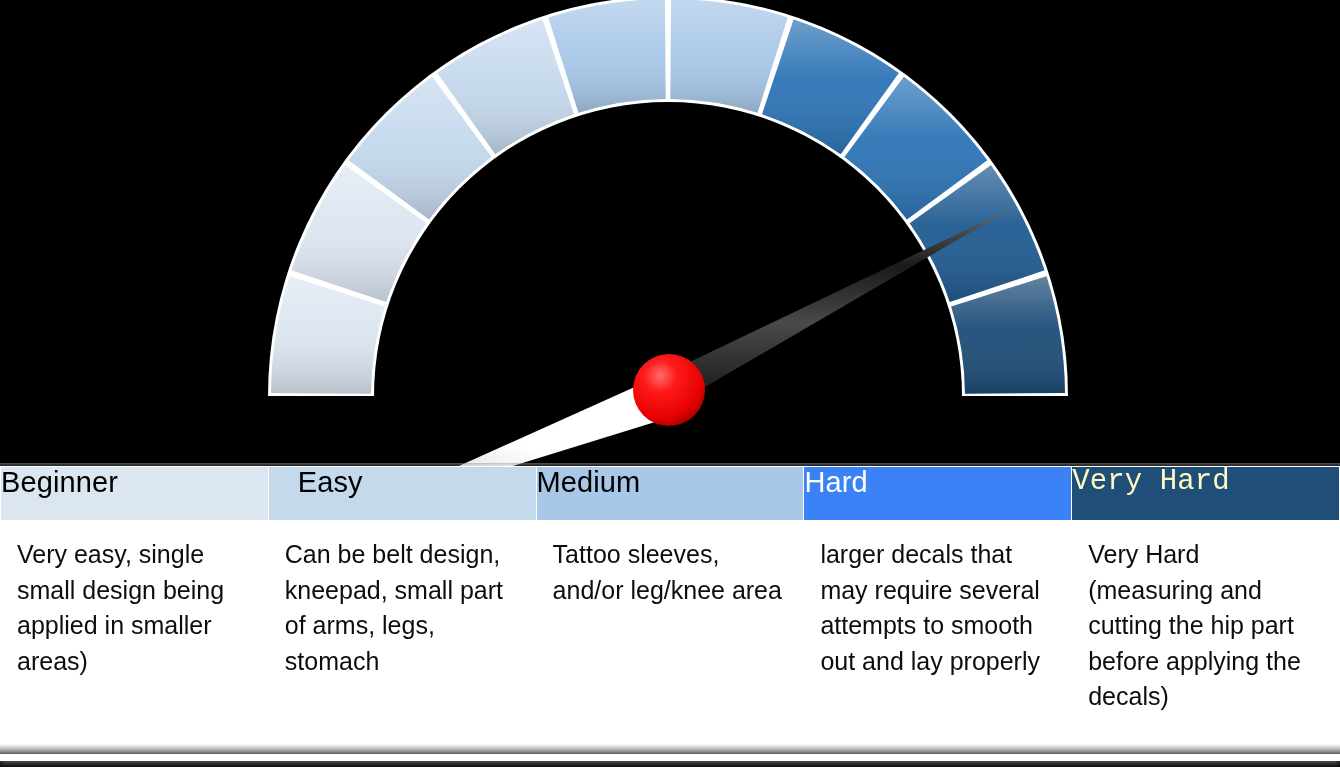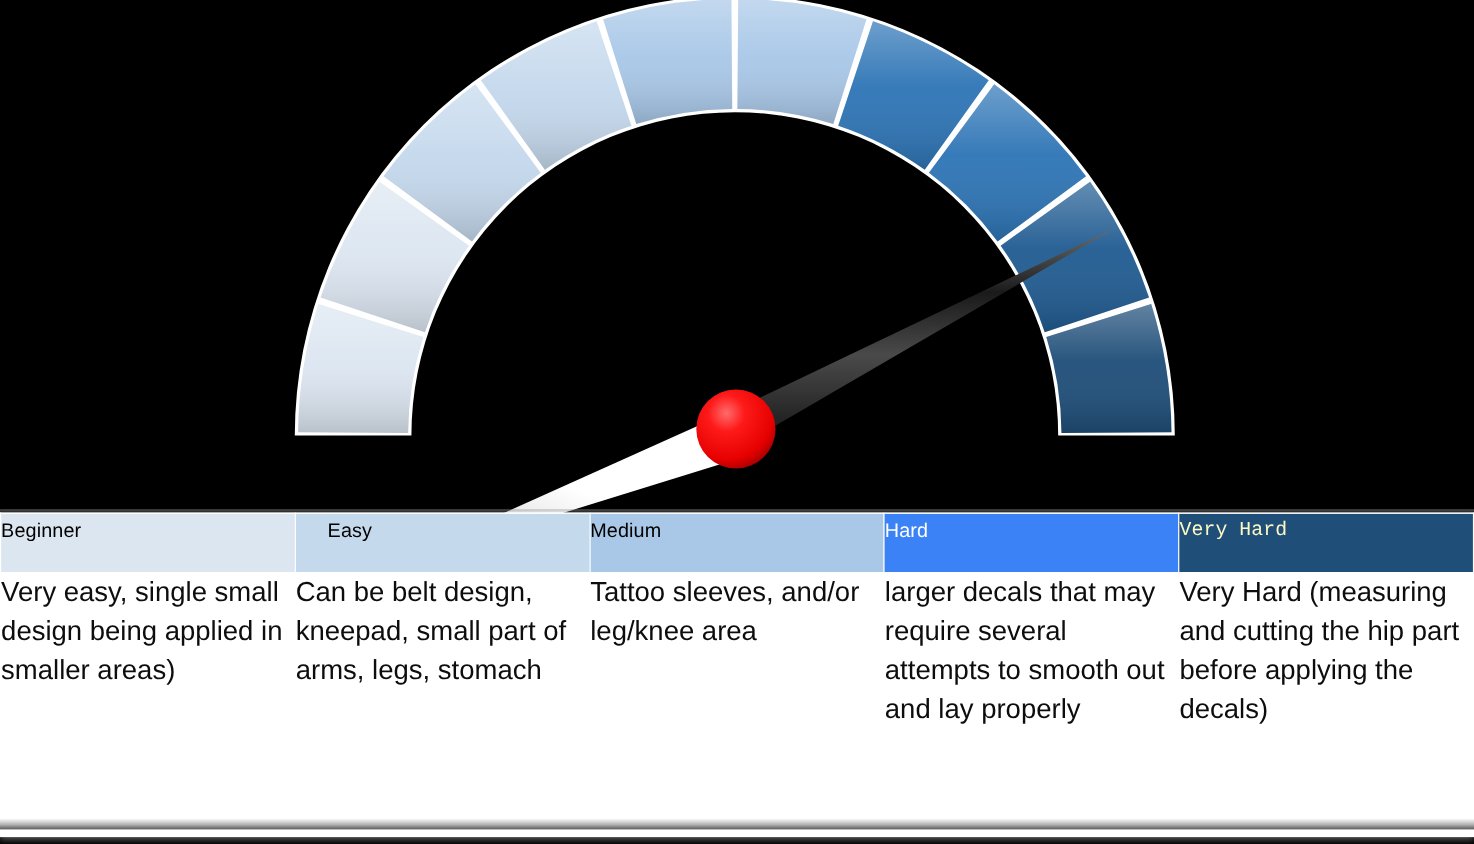--- a/index.html
+++ b/index.html
@@ -55,39 +55,39 @@
   .tbl th, .tbl td {
     padding: 0;
     margin: 0;
     vertical-align: top;
     border: 1px solid #ffffff;
   }
   .hdr-cell {
     height: 54px;
     box-sizing: border-box;
     padding: 6px 0 0 16px;
-    font-size: 18px;
+    font-size: 29px;
     line-height: 30px;
     font-weight: normal;
     text-align: left;
     font-family: "Liberation Sans", sans-serif;
     letter-spacing: 0.1px;
   }
   .body-cell {
     background: #ffffff;
     box-sizing: border-box;
     padding: 12px 14px 10px 16px;
     font-size: 25px;
     line-height: 35.5px;
     color: #0d0d0d;
     font-family: "Liberation Sans", sans-serif;
     height: 238px;
   }
   .body-cell p {
-    margin: 0;
+    margin: 16px;
   }
   #table-shadow-strip {
     position: absolute;
     left: 0;
     top: 744px;
     width: 1340px;
     height: 10px;
     background: linear-gradient(to bottom, rgba(255,255,255,1) 0%, rgba(180,180,180,1) 55%, rgba(90,90,90,1) 100%);
   }
   #table-left-edge {

